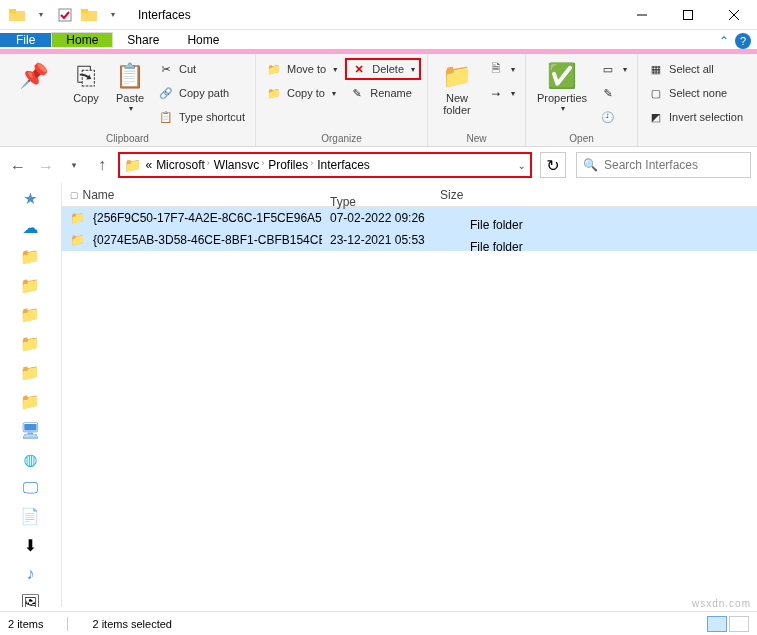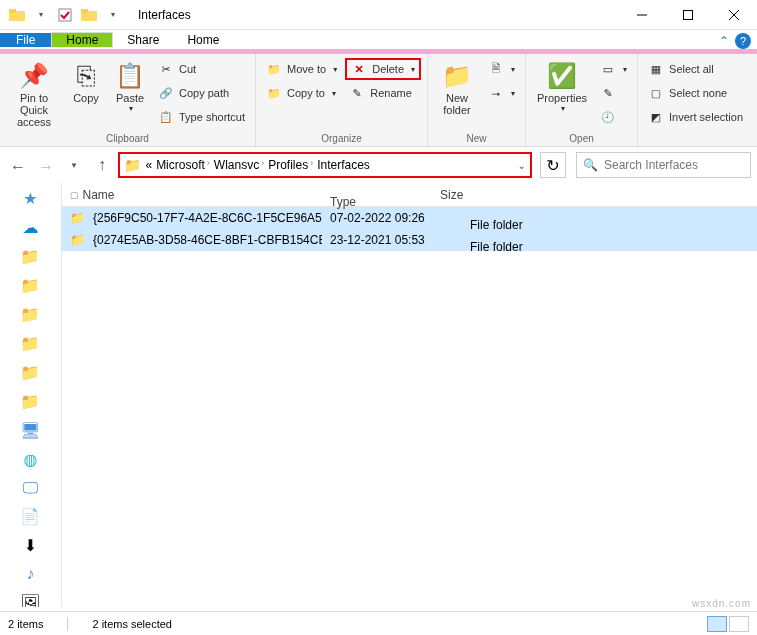--- a/index.html
+++ b/index.html
@@ -123,22 +123,20 @@
     <span style="color:#1979ca;font-size:12px;">⌃</span>
     <div class="help-q">?</div>
   </div>
 </div>
 
 <div class="ribbon">
   <div class="group">
     <div class="group-body">
       <div class="big-btn">
         <div class="icon">📌</div>
-        <div style="white-space:pre-line;">Pin to Quick
-access</div>
       </div>
       <div class="big-btn" style="width:40px;">
         <div class="icon">⎘</div>
         <div>Copy</div>
       </div>
       <div class="big-btn" style="width:40px;">
         <div class="icon">📋</div>
         <div>Paste</div>
         <span class="caret">▾</span>
       </div>

